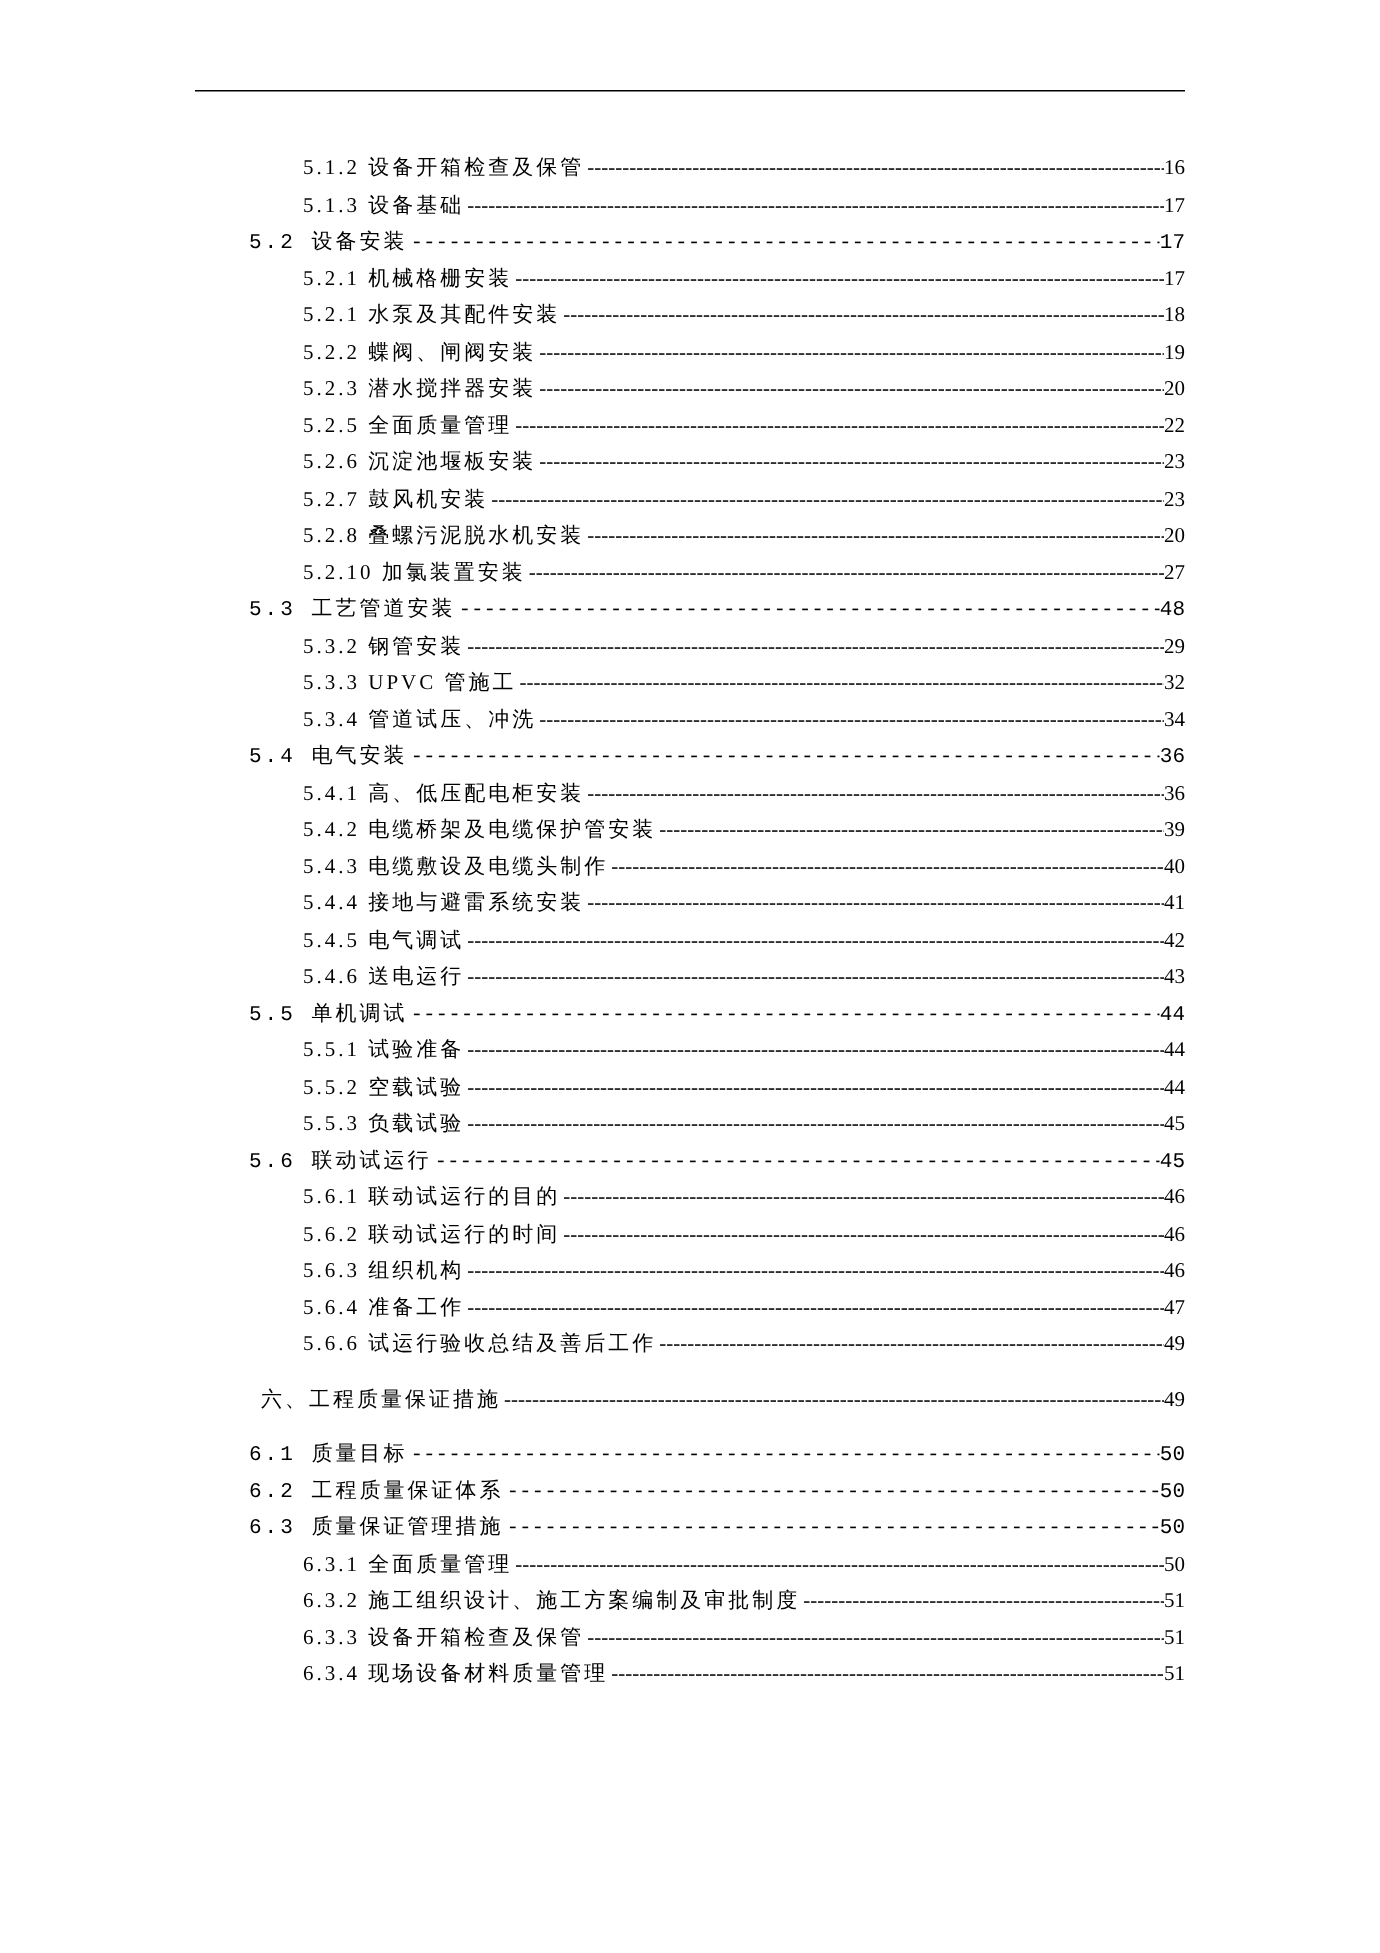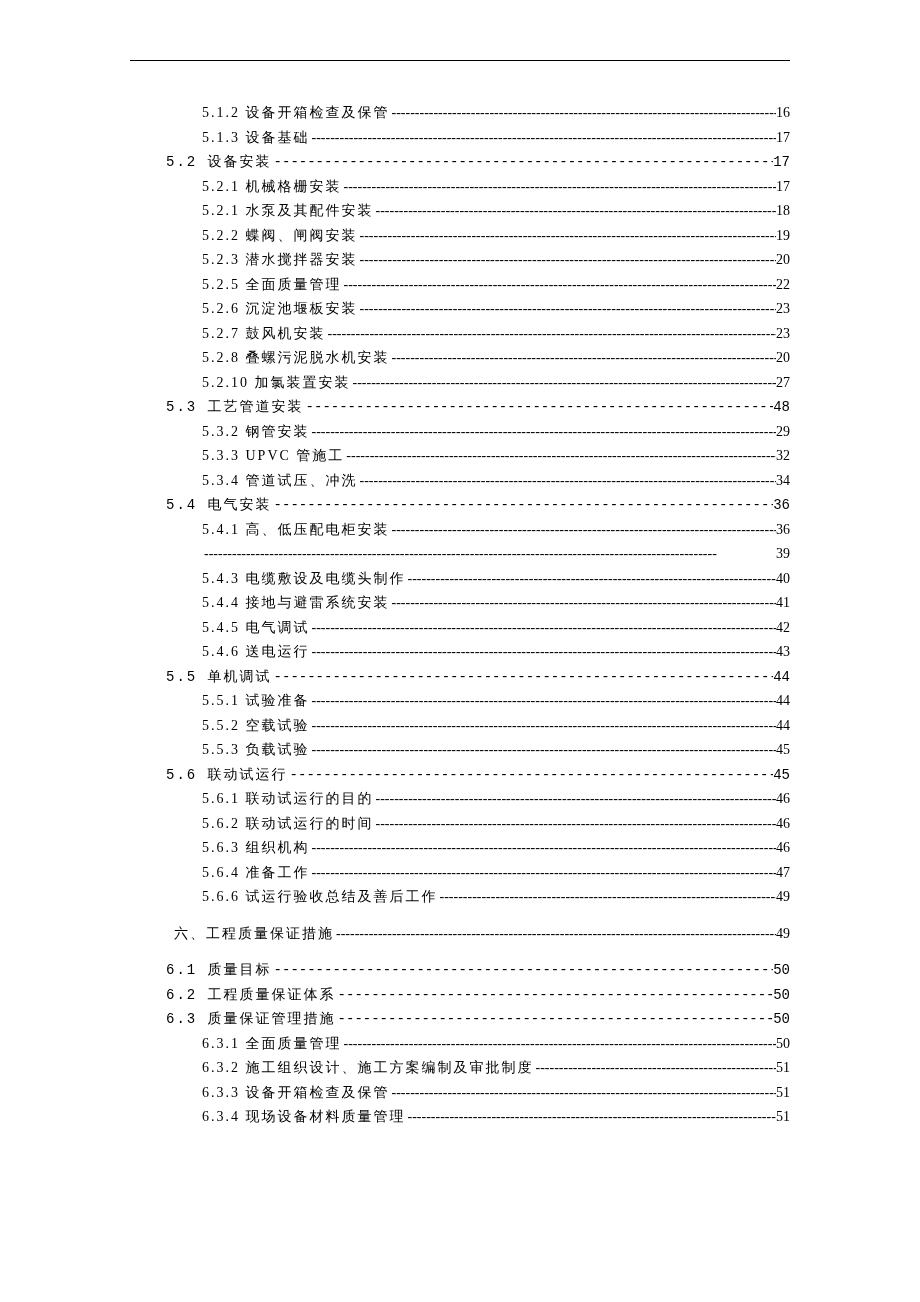--- a/index.html
+++ b/index.html
@@ -139,20 +139,21 @@
         <span class="label">5.4 电气安装</span>
         <span class="leader"></span>
         <span class="pagenum">36</span>
       </div>
       <div class="toc-entry level-3">
         <span class="label">5.4.1 高、低压配电柜安装</span>
         <span class="leader"></span>
         <span class="pagenum">36</span>
       </div>
       <div class="toc-entry level-3">
+        <span class="label">5.4.2 电缆桥架及电缆保护管安装</span>
         <span class="leader"></span>
         <span class="pagenum">39</span>
       </div>
       <div class="toc-entry level-3">
         <span class="label">5.4.3 电缆敷设及电缆头制作</span>
         <span class="leader"></span>
         <span class="pagenum">40</span>
       </div>
       <div class="toc-entry level-3">
         <span class="label">5.4.4 接地与避雷系统安装</span>

